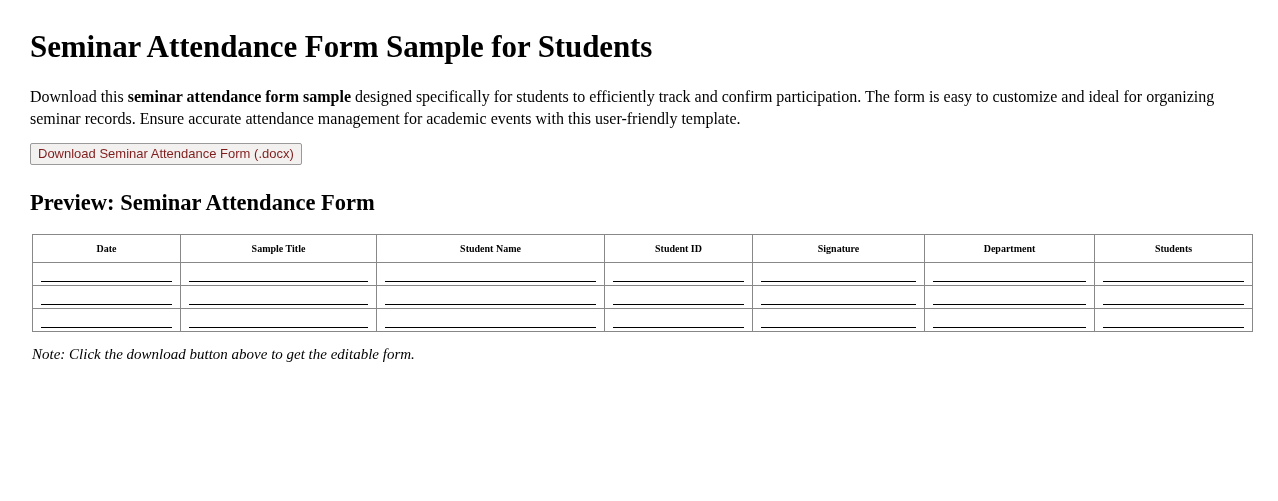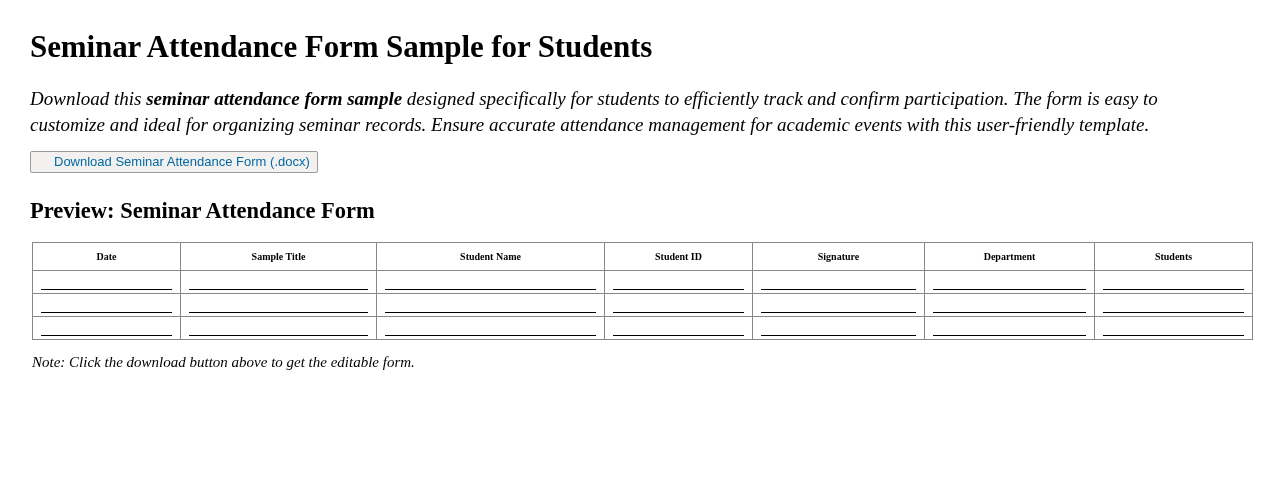--- a/index.html
+++ b/index.html
@@ -22,36 +22,35 @@
   h1.page-title {
     font-family: "Liberation Serif", "DejaVu Serif", serif;
     font-size: 31px;
     font-weight: bold;
     margin: 14px 0 22px 0;
     line-height: 1.1;
     letter-spacing: -0.1px;
   }
   p.intro {
     font-family: "Liberation Serif", "DejaVu Serif", serif;
-    font-size: 19px;
+    font-size: 16px;
     line-height: 1.34;
     margin: 0 0 14px 0;
     max-width: 1192px;
-    font-style: italic;
   }
   p.intro b { font-weight: bold; }
   .download-button {
     font-family: "Liberation Sans", "DejaVu Sans", sans-serif;
     font-size: 13px;
     line-height: 1;
-    padding: 3px 7px 4px 23px;
+    padding: 3px 7px 4px 7px;
     background: #f3f1ef;
     border: 1px solid #9a9a9a;
     border-radius: 2px;
-    color: #0369a1;
+    color: #7f1d1d;
     cursor: pointer;
     display: inline-block;
     margin: 0 0 4px 0;
   }
   h2.preview-title {
     font-family: "Liberation Serif", "DejaVu Serif", serif;
     font-size: 22.5px;
     font-weight: bold;
     margin: 22px 0 18px 0;
     line-height: 1.1;

